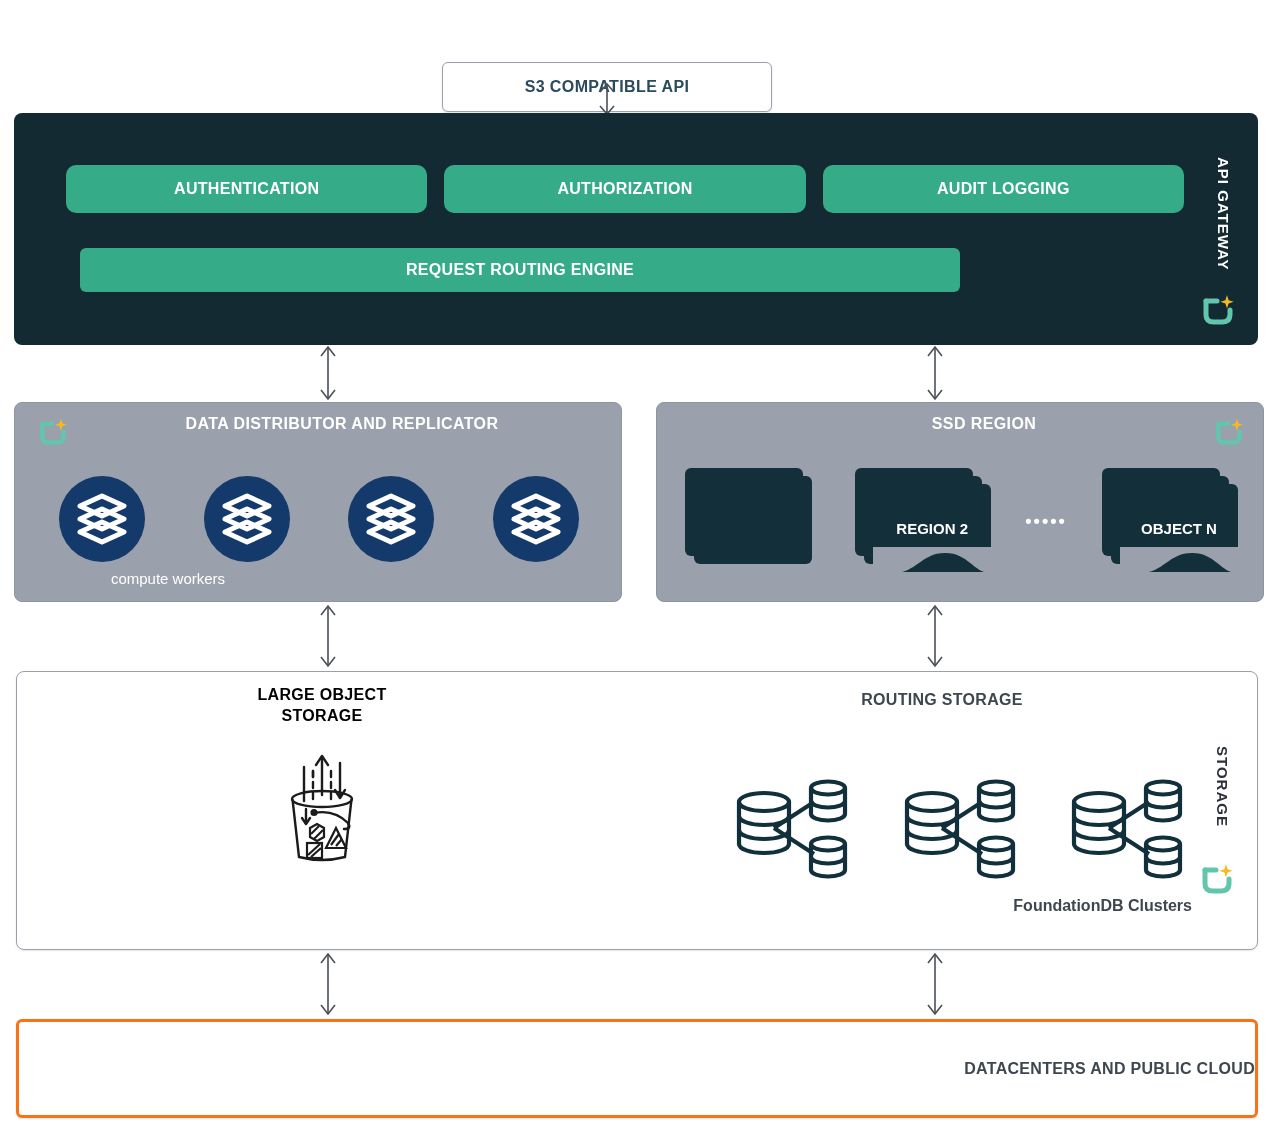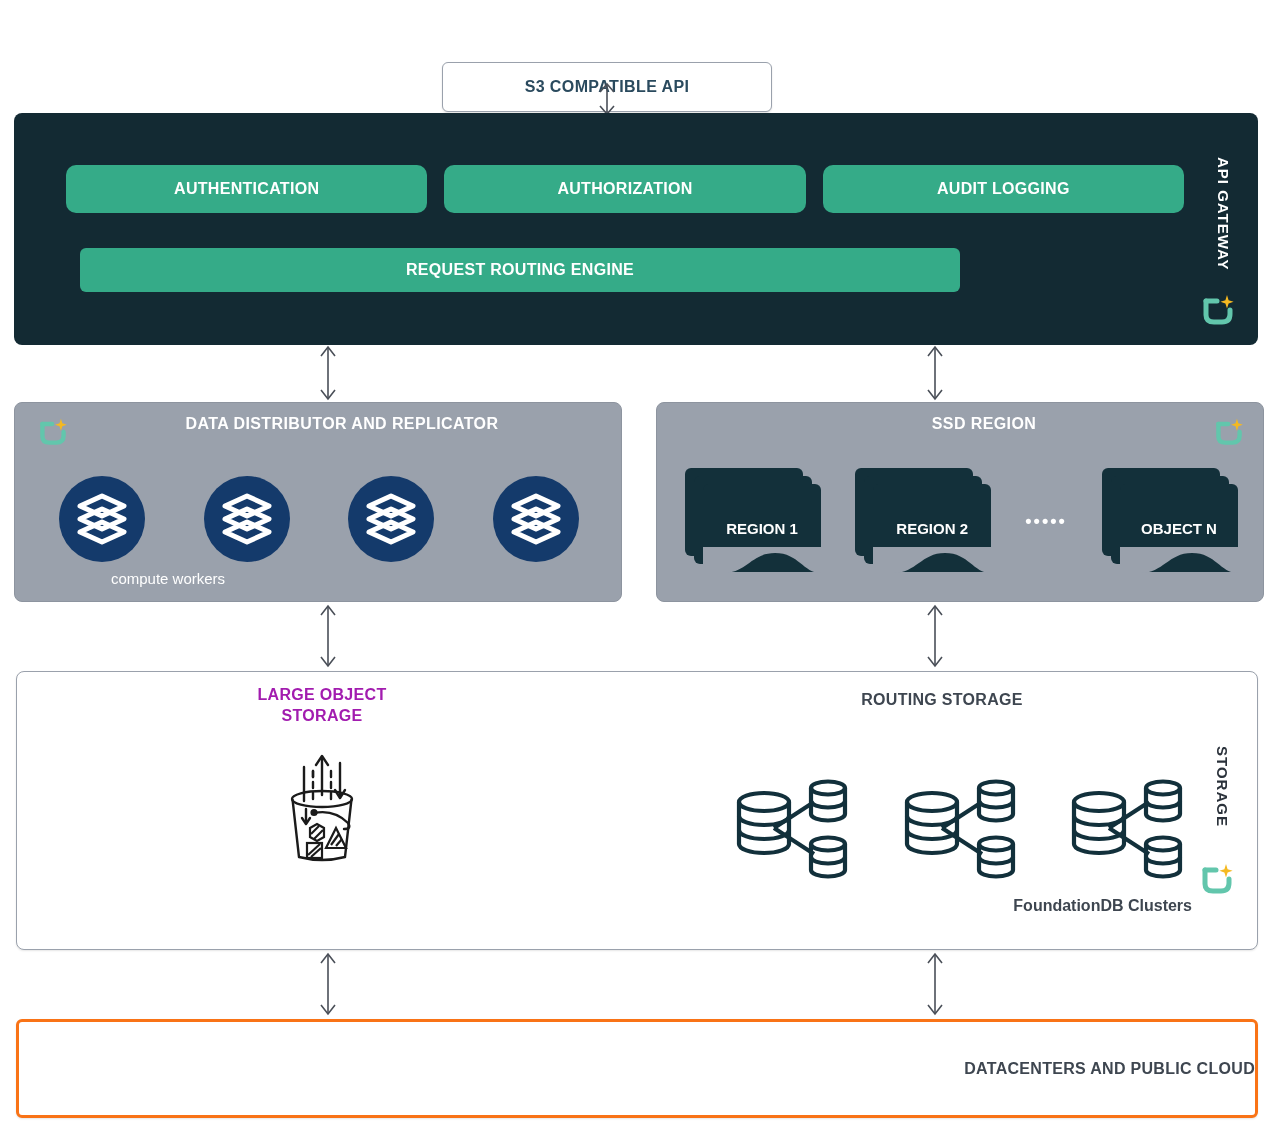--- a/index.html
+++ b/index.html
@@ -138,21 +138,21 @@
   
   .storage {
     left: 16px; top: 671px; width: 1242px; height: 279px;
     background: #ffffff;
     border: 1px solid #9aa1ac;
     border-radius: 8px;
     box-shadow: 0 1px 2px rgba(0,0,0,0.10);
   }
   .los-title {
     position: absolute; left: 205px; top: 12px; width: 200px;
-    text-align: center; color: #a21caf;
+    text-align: center; color: #000000;
     font-size: 16px; font-weight: bold; line-height: 21px;
     letter-spacing: 0.3px;
   }
   .meta-title {
     position: absolute; left: 810px; top: 19px; width: 230px;
     text-align: center; color: #3e4650;
     font-size: 16px; font-weight: bold; letter-spacing: 0.3px;
   }
   .bucket-icon { position: absolute; left: 257px; top: 748px - 671px; top: 77px; }
   .dbclusters {
@@ -288,26 +288,20 @@
       <path d="M6 8 L6 22 Q6 29 14 29 L22 29 Q30 29 30 21 L30 17" fill="none" stroke="#62c6ac" stroke-width="5" stroke-linecap="round"></path>
       <path d="M6 8 L17 8" fill="none" stroke="#62c6ac" stroke-width="5" stroke-linecap="round"></path>
       <path d="M27 2 L28.6 7.2 L33.6 8.8 L28.6 10.4 L27 15.6 L25.4 10.4 L20.4 8.8 L25.4 7.2 Z" fill="#f5b921"></path>
     </svg>
 
     <div class="regions">
 
       <div class="region-stack">
         <div class="region-card rc1"></div>
         <div class="region-card rc2"></div>
-        <div class="region-card rc3 front">
-          <span>REGION 1</span>
-          <svg class="wave" viewBox="0 0 118 26" preserveAspectRatio="none">
-            <path d="M0,0 L118,0 L118,26 C100,26 96,6 72,6 C48,6 44,26 20,26 L0,26 Z" fill="#9aa1ac"></path>
-          </svg>
-        </div>
       </div>
 
       <div class="region-stack">
         <div class="region-card rc1"></div>
         <div class="region-card rc2"></div>
         <div class="region-card rc3 front">
           <span>REGION 2</span>
           <svg class="wave" viewBox="0 0 118 26" preserveAspectRatio="none">
             <path d="M0,0 L118,0 L118,26 C100,26 96,6 72,6 C48,6 44,26 20,26 L0,26 Z" fill="#9aa1ac"></path>
           </svg>

